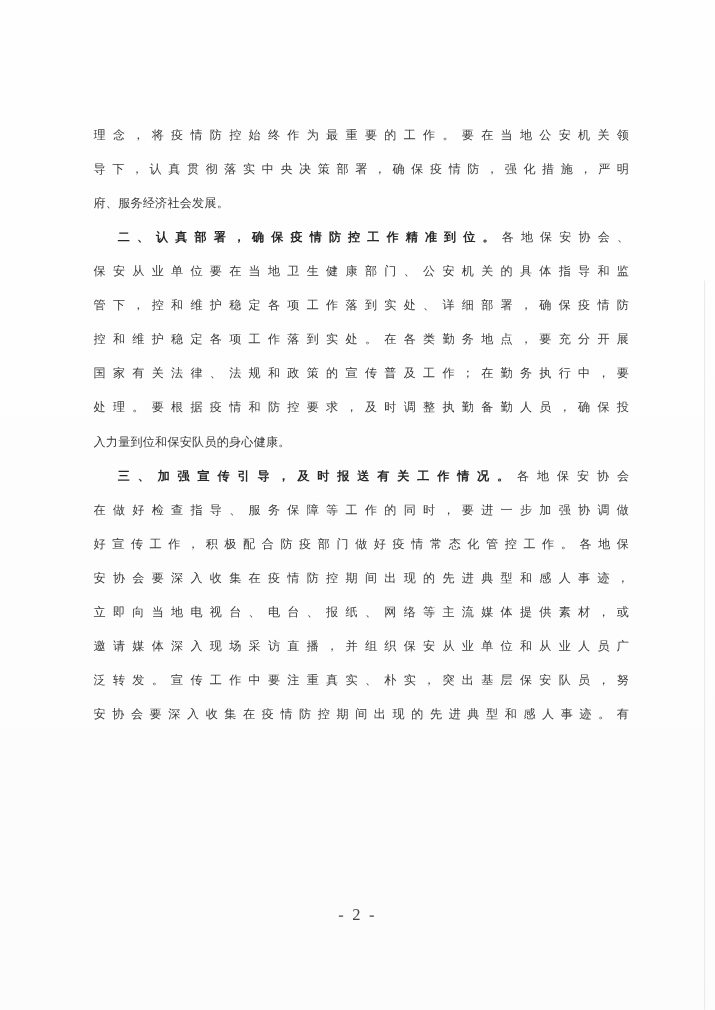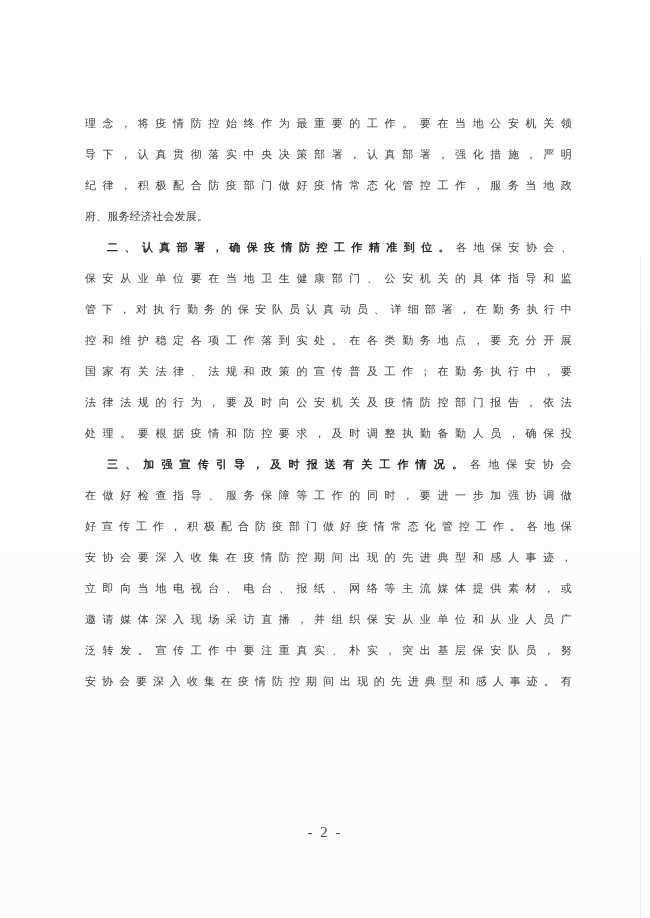--- a/index.html
+++ b/index.html
@@ -65,32 +65,31 @@
     background: #eaeaea;
   }
 </style>
 </head>
 <body>
 
 <div class="page">
   <div class="text-block" id="text-block">
       <div class="para">
         <div class="line">理念，将疫情防控始终作为最重要的工作。要在当地公安机关领</div>
-        <div class="line">导下，认真贯彻落实中央决策部署，认真部署，强化措施，严明</div>
-        <div class="line">纪律，积极配合防疫部门做好疫情常态化管控工作，服务当地政</div>
+        <div class="line">导下，认真贯彻落实中央决策部署，确保疫情防，强化措施，严明</div>
         <div class="line short">府、服务经济社会发展。</div>
       </div>
       <div class="para">
         <div class="line indent"><span class="heading">二、认真部署，确保疫情防控工作精准到位。</span>各地保安协会、</div>
         <div class="line">保安从业单位要在当地卫生健康部门、公安机关的具体指导和监</div>
-        <div class="line">管下，对执行勤务的保安队员认真动员、详细部署，在勤务执行中</div>
+        <div class="line">管下，控和维护稳定各项工作落到实处、详细部署，确保疫情防</div>
         <div class="line">控和维护稳定各项工作落到实处。在各类勤务地点，要充分开展</div>
         <div class="line">国家有关法律、法规和政策的宣传普及工作；在勤务执行中，要</div>
-        <div class="line">法律法规的行为，要及时向公安机关及疫情防控部门报告，依法</div>
         <div class="line">处理。要根据疫情和防控要求，及时调整执勤备勤人员，确保投</div>
+        <div class="line short">入力量到位和保安队员的身心健康。</div>
       </div>
       <div class="para">
         <div class="line indent"><span class="heading">三、加强宣传引导，及时报送有关工作情况。</span>各地保安协会</div>
         <div class="line">在做好检查指导、服务保障等工作的同时，要进一步加强协调做</div>
         <div class="line">好宣传工作，积极配合防疫部门做好疫情常态化管控工作。各地保</div>
         <div class="line">安协会要深入收集在疫情防控期间出现的先进典型和感人事迹，</div>
         <div class="line">立即向当地电视台、电台、报纸、网络等主流媒体提供素材，或</div>
         <div class="line">邀请媒体深入现场采访直播，并组织保安从业单位和从业人员广</div>
         <div class="line">泛转发。宣传工作中要注重真实、朴实，突出基层保安队员，努</div>
         <div class="line">安协会要深入收集在疫情防控期间出现的先进典型和感人事迹。有</div>

